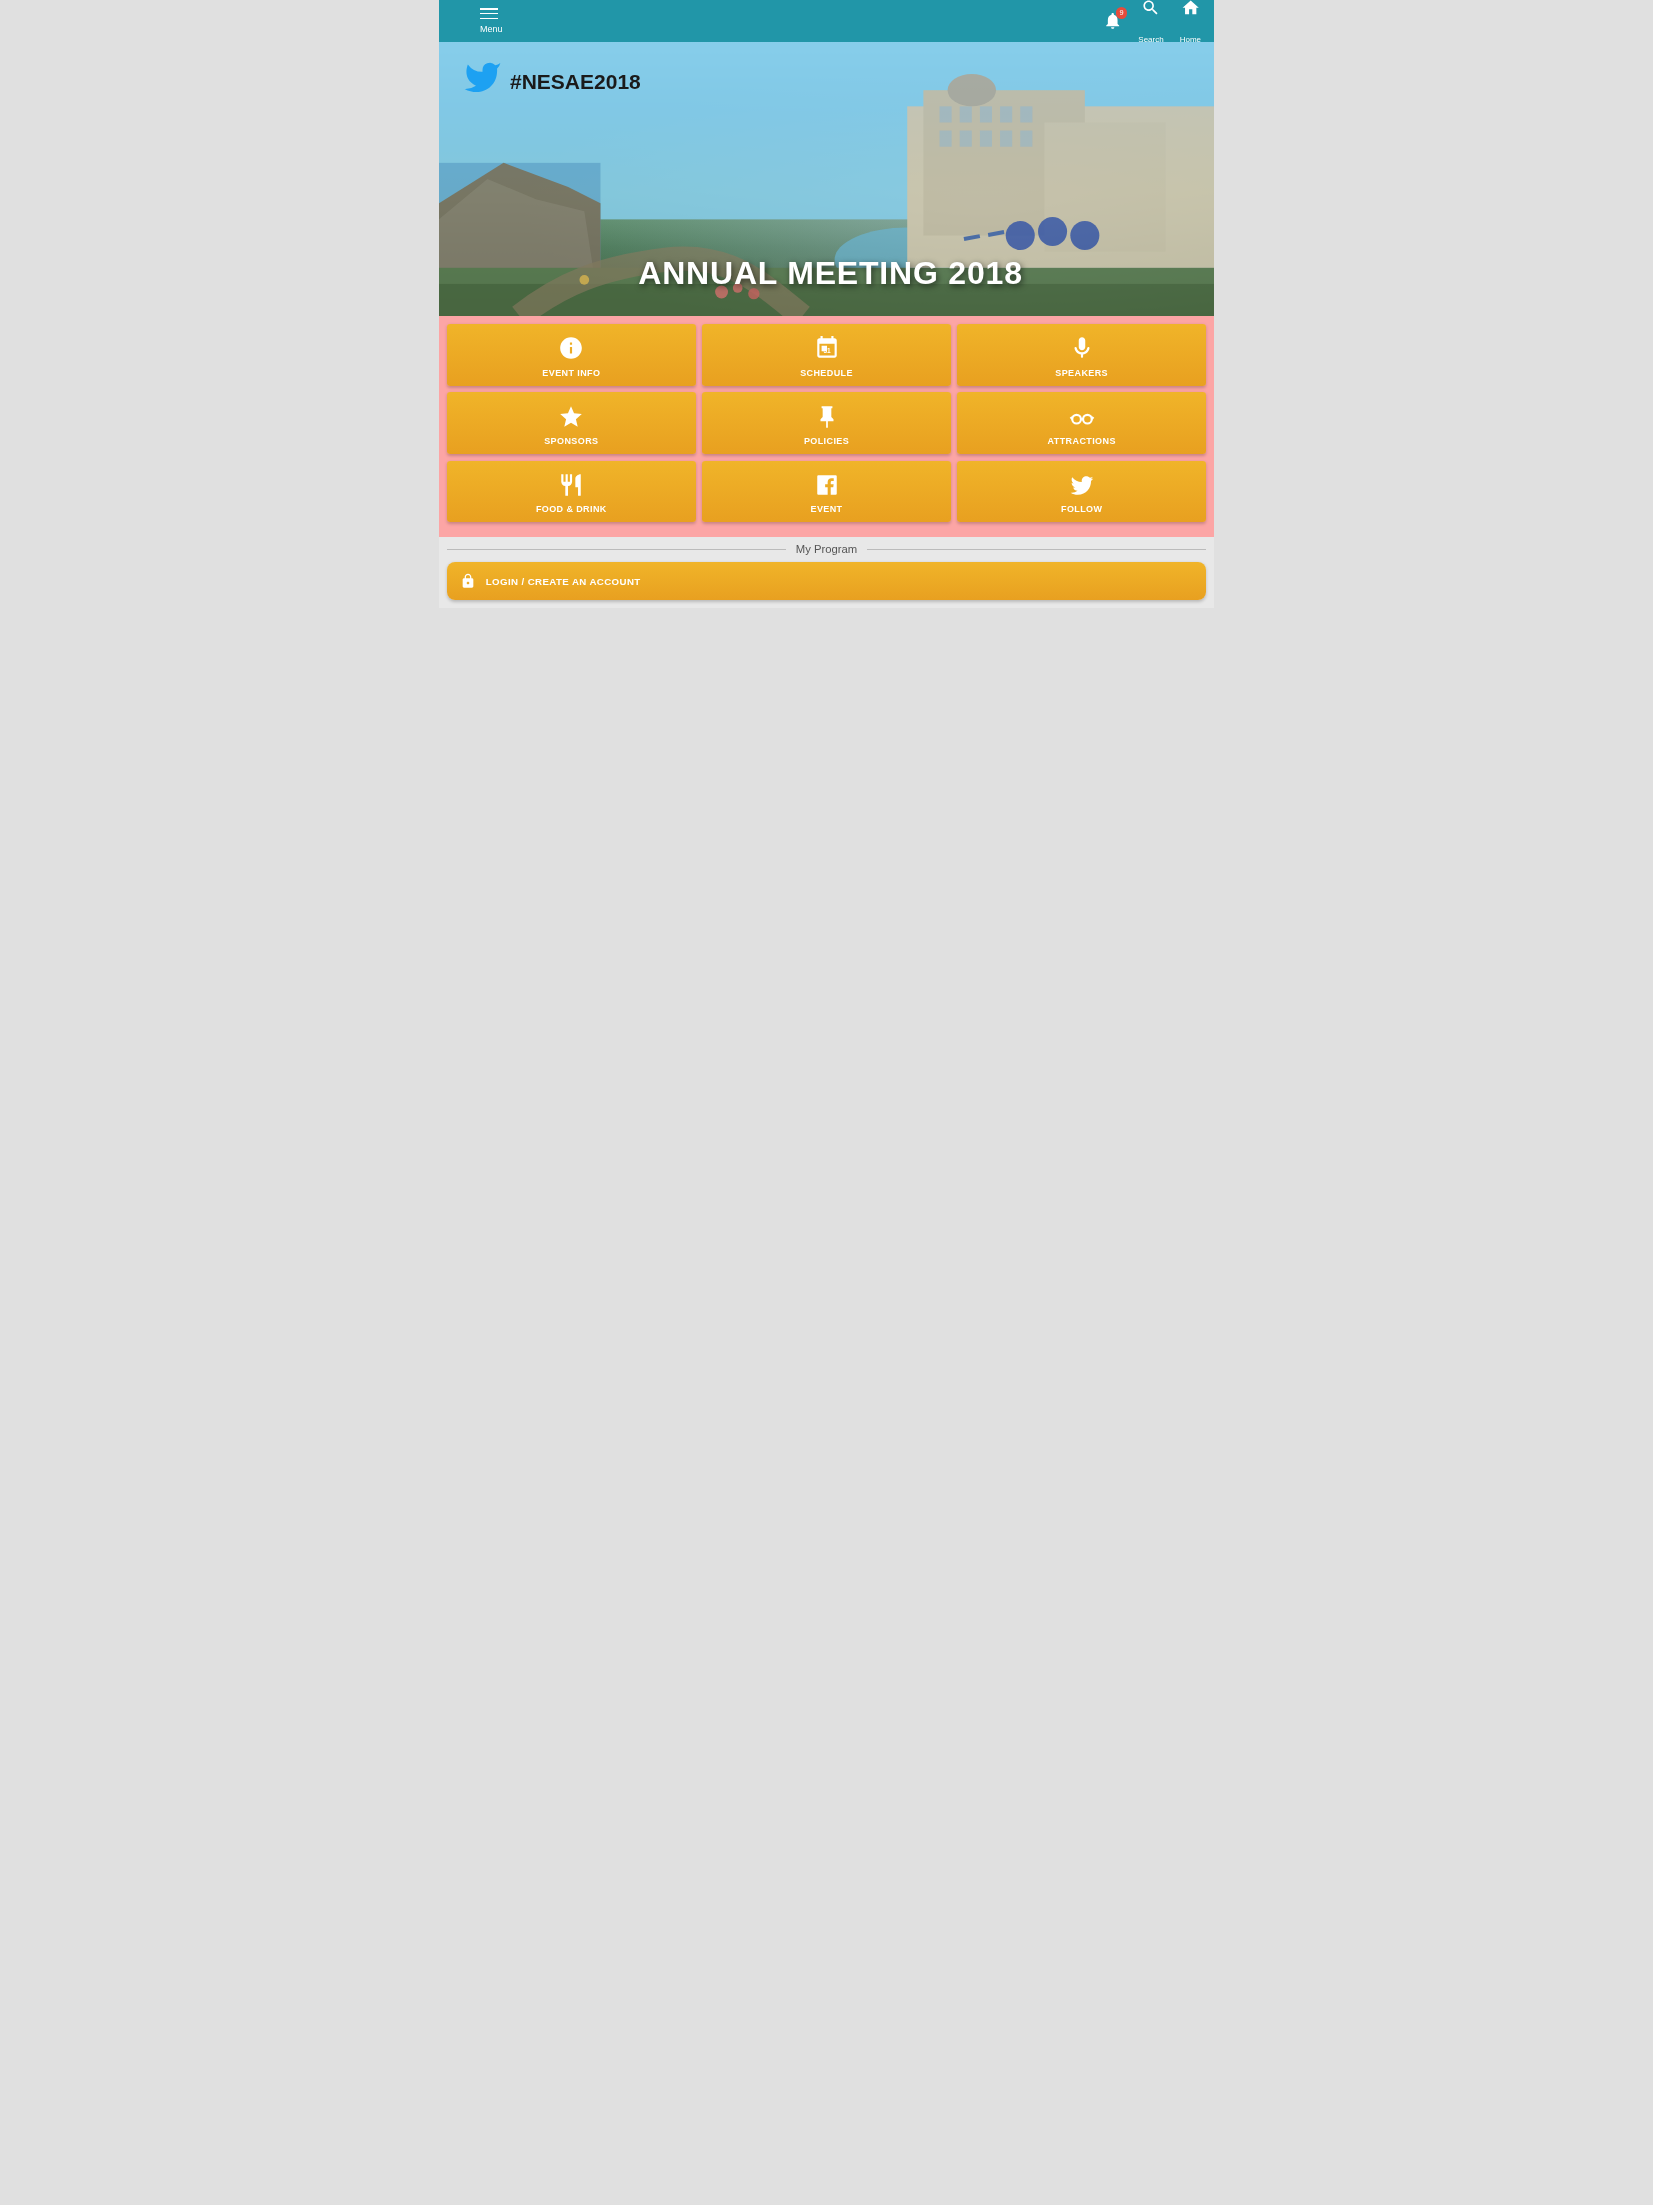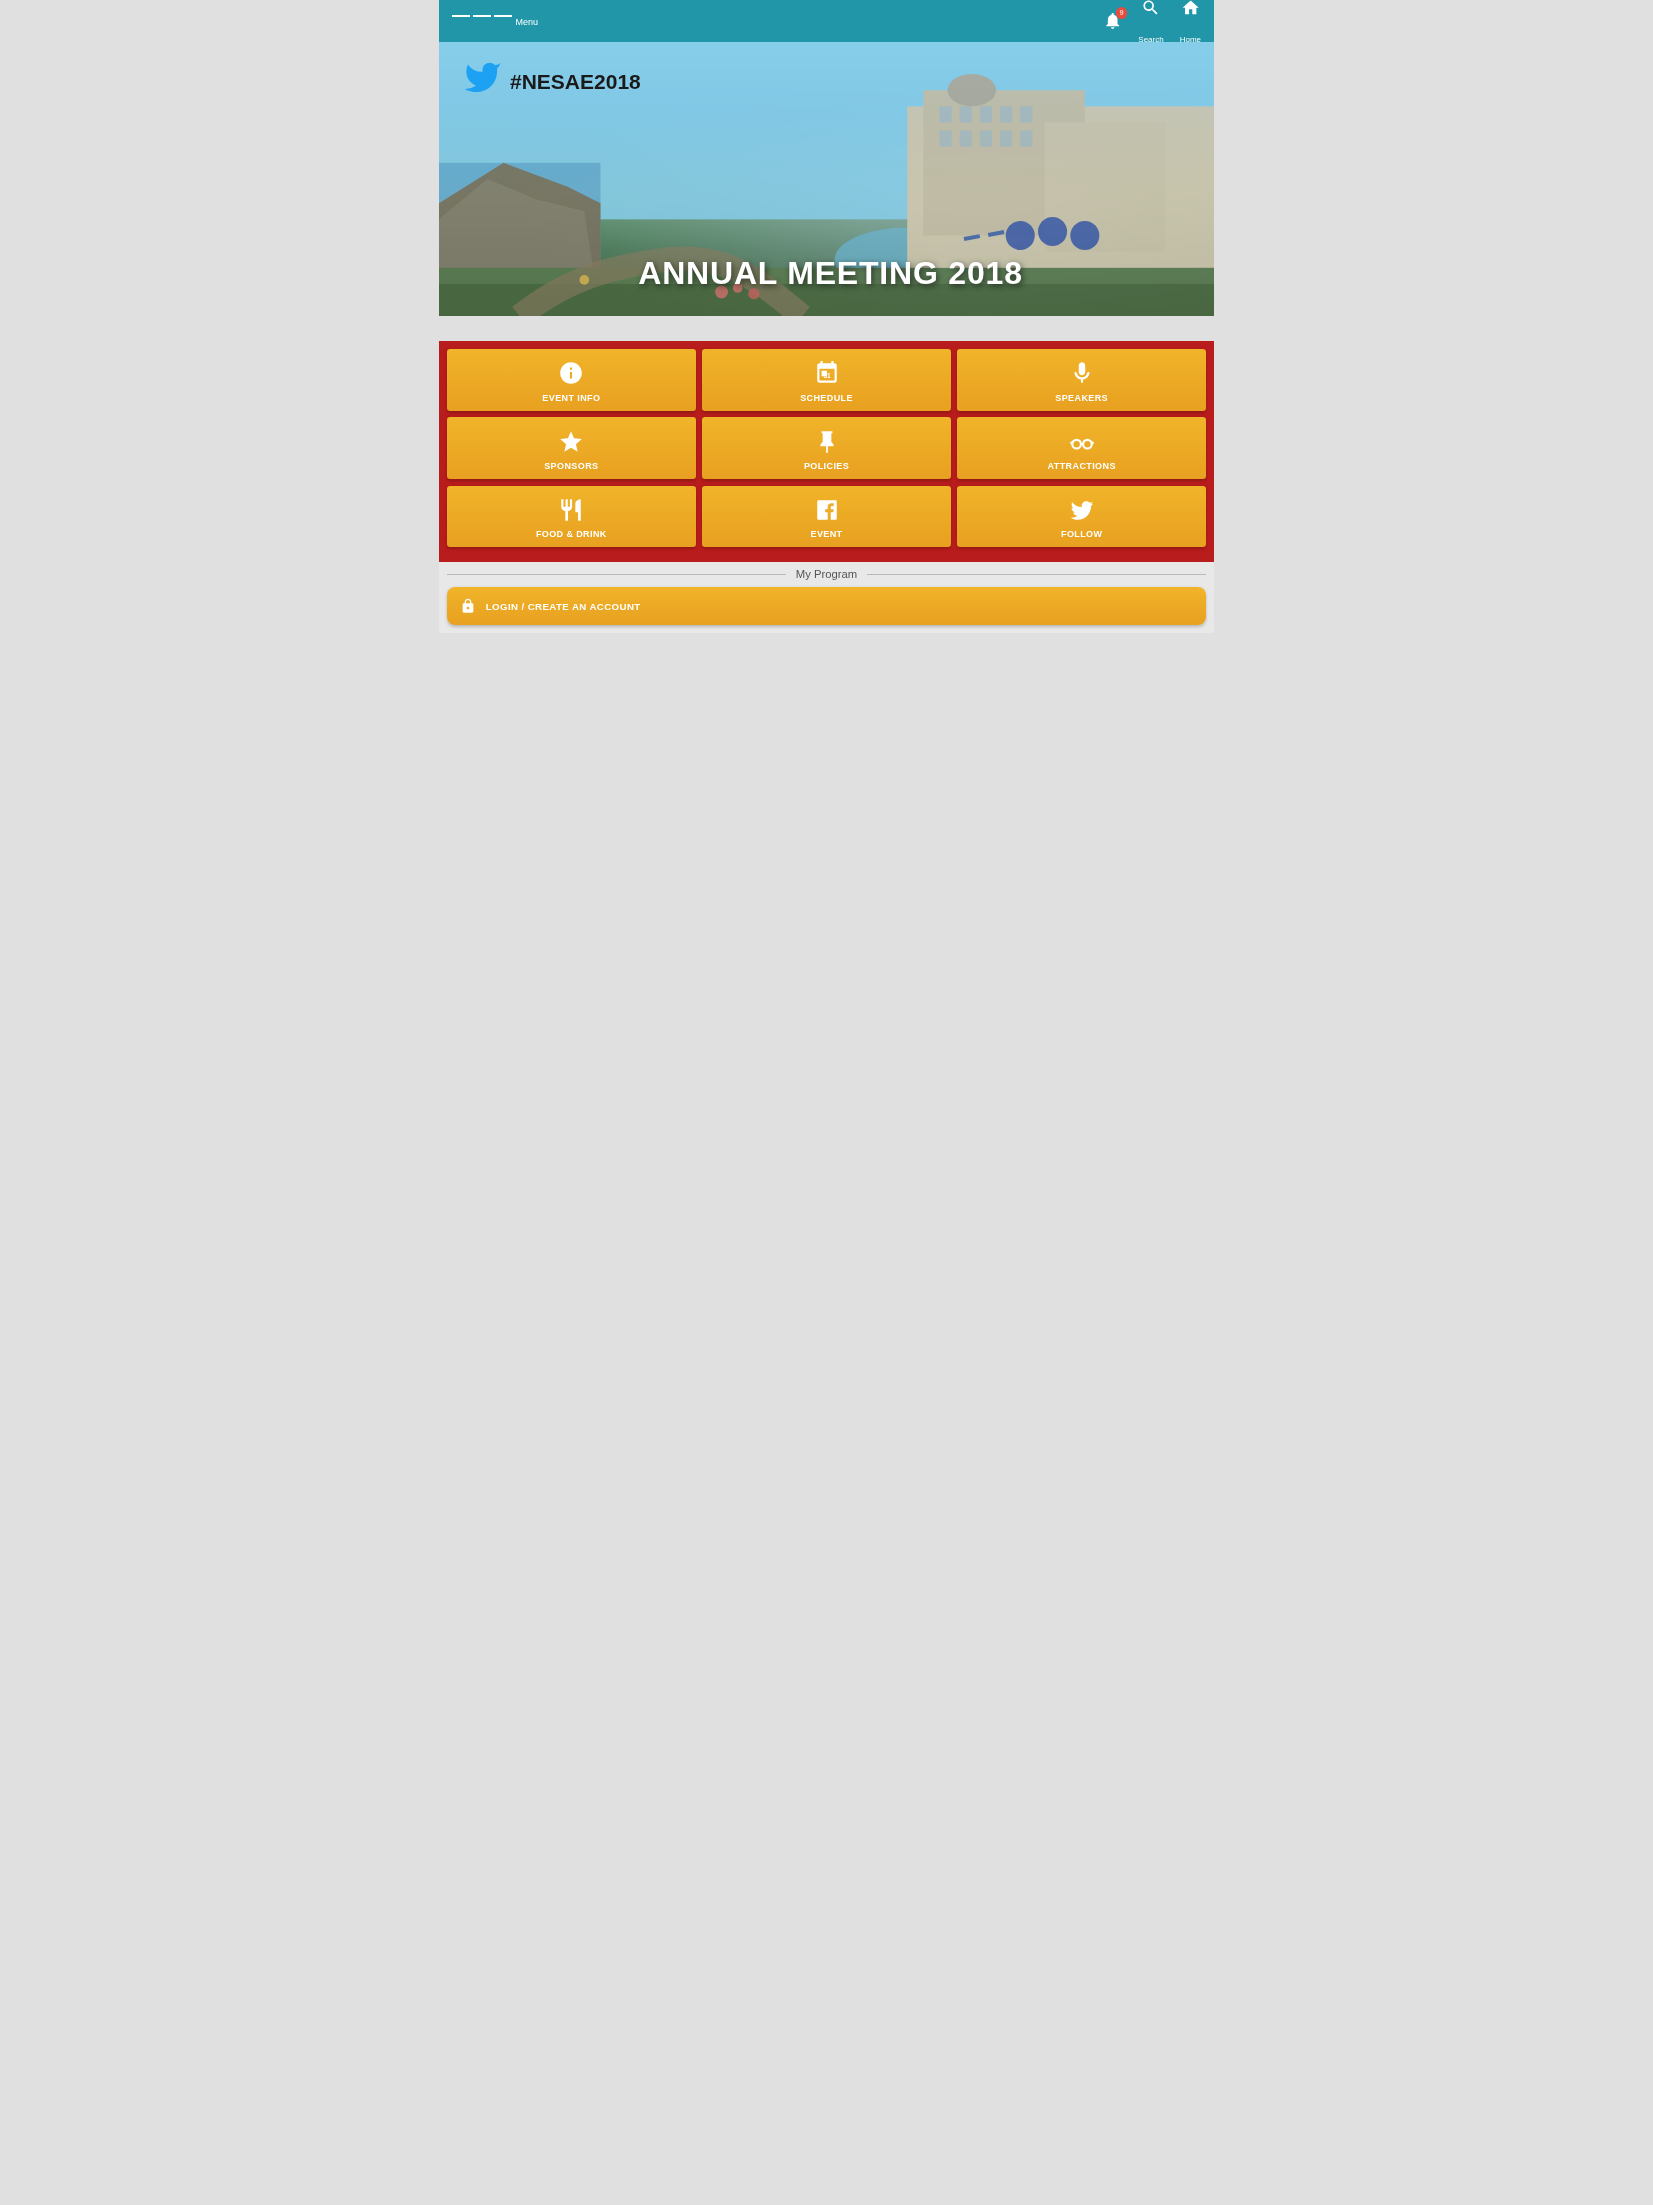--- a/index.html
+++ b/index.html
@@ -15,22 +15,24 @@
     .top-nav {
       background: #2196a8;
       display: flex;
       align-items: center;
       justify-content: space-between;
       padding: 4.8px 13px;
       height: 42px;
     }
     .nav-left {
       display: flex;
+      flex-direction: column;
       gap: 3.2px;
       cursor: pointer;
+      margin-left: 28px;
     }
     .nav-left span {
       display: block;
       width: 18px;
       height: 1.6px;
       background: white;
     }
     .nav-menu-label {
       color: white;
       font-size: 9px;
@@ -114,23 +116,22 @@
       text-align: center;
       color: white;
       font-size: 32px;
       font-weight: 700;
       text-shadow: 1.6px 1.6px 6.5px rgba(0,0,0,0.6);
       letter-spacing: 0.8px;
     }
 
     
     .grid-section {
-      background: #b91c1c;
+      background: #fca5a5;
       padding: 8px;
-      margin-top: 25px;
     }
     .grid-row {
       display: flex;
       gap: 6.5px;
       margin-bottom: 6.5px;
     }
     .grid-btn {
       flex: 1;
       background: linear-gradient(180deg, #f0b429 0%, #e8a020 100%);
       border: none;

